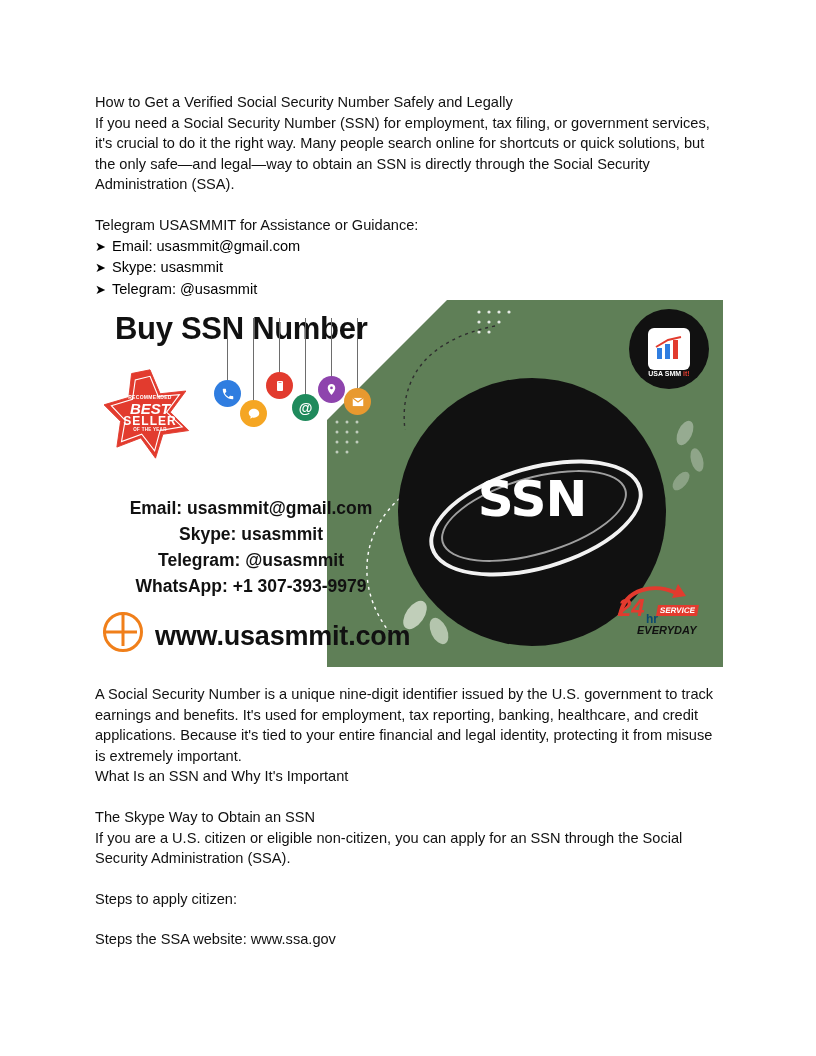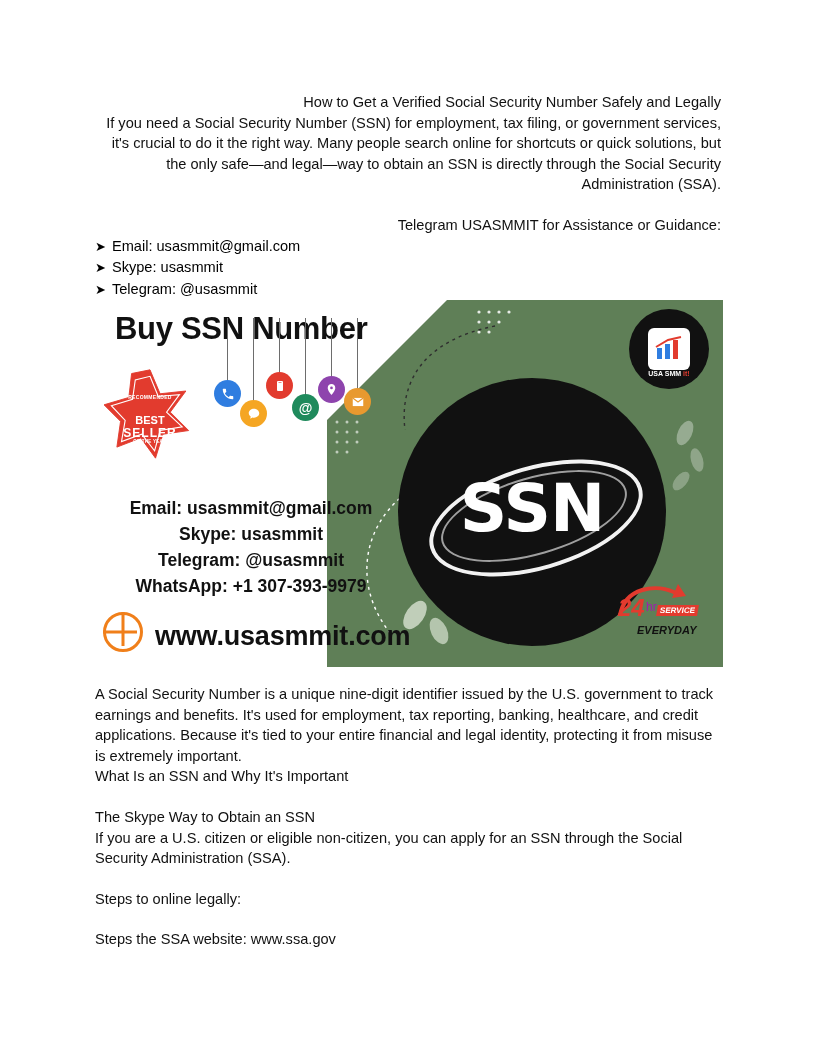--- a/index.html
+++ b/index.html
@@ -20,21 +20,20 @@
     left: 0; top: 0;
     width: 816px;
     height: 1056px;
     background: #ffffff;
   }
   .content {
     position: absolute;
     left: 95px;
     top: 92px;
     width: 626px;
-    text-align: right;
   }
   .para {
     font-size: 14.6px;
     line-height: 20.6px;
     color: #111111;
     margin: 0;
   }
   .spacer {
     height: 20px;
   }
@@ -106,21 +105,21 @@
   .badge-text {
     position: absolute;
     left: 0;
     top: 26px;
     width: 92px;
     text-align: center;
     color: #ffffff;
     font-weight: bold;
   }
   .badge-text .t1 { font-size: 5px; letter-spacing: 0.3px; display:block; }
-  .badge-text .t2 { font-size: 11px; line-height: 15px; display:block; margin-top: 13px; }
+  .badge-text .t2 { font-size: 15px; line-height: 15px; display:block; margin-top: 1px; font-style: italic; }
   .badge-text .t3 { font-size: 12px; line-height: 10px; display:block; letter-spacing: 1px; text-align: center;}
   .badge-text .t4 { font-size: 4.5px; display:block; margin-top: 1px; letter-spacing: 0.3px;}
 
   
   .hang-wrap {
     position: absolute;
     left: 118px;
     top: 18px;
     width: 160px;
     height: 130px;
@@ -154,21 +153,21 @@
     border-radius: 50%;
     background: #111111;
     overflow: hidden;
   }
   .ssn-text {
     position: absolute;
     left: 0; top: 92px;
     width: 268px;
     text-align: center;
     color: #ffffff;
-    font-size: 66px;
+    font-size: 50px;
     font-weight: bold;
     letter-spacing: -1px;
     font-family: "DejaVu Sans", sans-serif;
   }
   .ssn-swoosh {
     position: absolute;
     left: 28px;
     top: 88px;
     width: 212px;
     height: 96px;
@@ -300,24 +299,24 @@
     left: 8px;
     top: 14px;
     font-size: 24px;
     font-weight: bold;
     color: #e23b2e;
     font-style: italic;
   }
   .badge24-hr {
     position: absolute;
     left: 36px;
-    top: 20px;
+    top: 32px;
     font-size: 12px;
-    font-weight: normal;
-    color: #a21caf;
+    font-weight: bold;
+    color: #0c4a6e;
   }
   .badge24-service {
     position: absolute;
     left: 47px;
     top: 25px;
     font-size: 8px;
     font-weight: bold;
     color: #fff;
     background: #e23b2e;
     padding: 1px 3px;
@@ -523,18 +522,18 @@
     </div>
   </div>
 
   <div class="lower">
     <p class="para">A Social Security Number is a unique nine-digit identifier issued by the U.S. government to track earnings and benefits. It's used for employment, tax reporting, banking, healthcare, and credit applications. Because it's tied to your entire financial and legal identity, protecting it from misuse is extremely important.</p>
     <p class="para">What Is an SSN and Why It's Important</p>
     <div class="spacer"></div>
     <p class="para">The Skype Way to Obtain an SSN</p>
     <p class="para">If you are a U.S. citizen or eligible non-citizen, you can apply for an SSN through the Social Security Administration (SSA).</p>
     <div class="spacer"></div>
-    <p class="para">Steps to online legally:</p>
+    <p class="para">Steps to apply citizen:</p>
     <div class="spacer"></div>
     <p class="para">Steps the SSA website: www.ssa.gov</p>
   </div>
 
 </div>
 
 </body></html>

